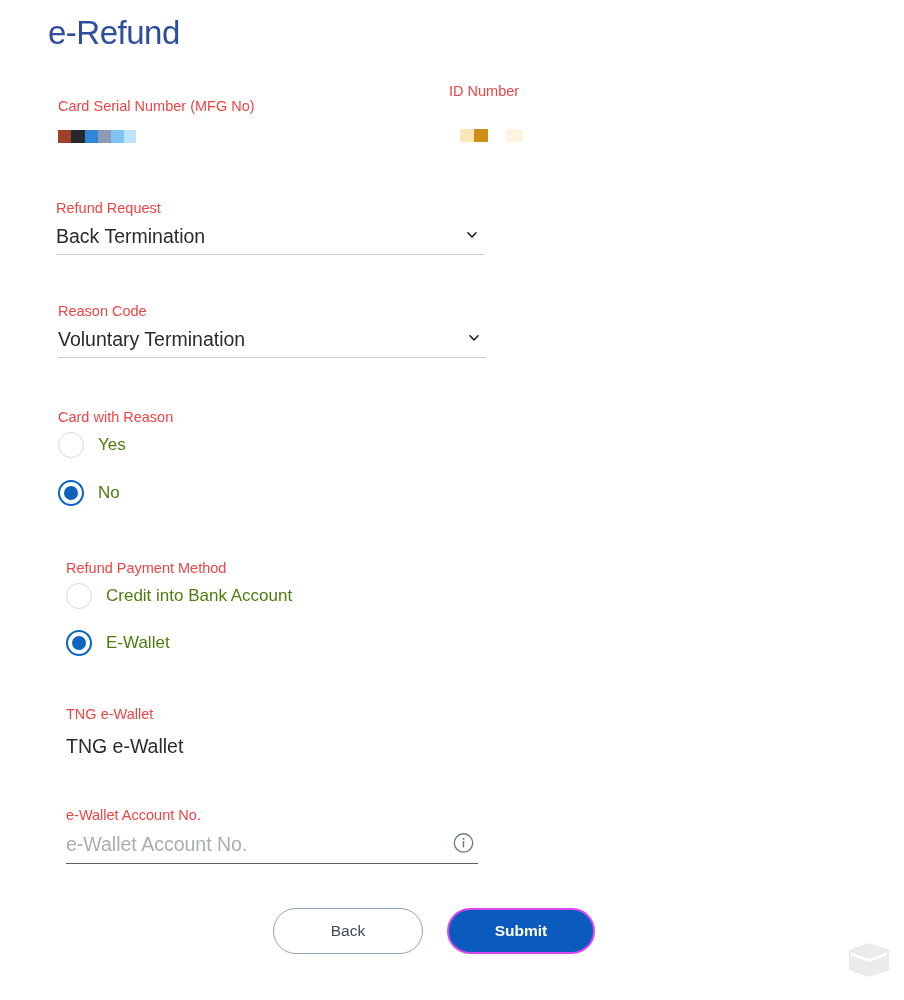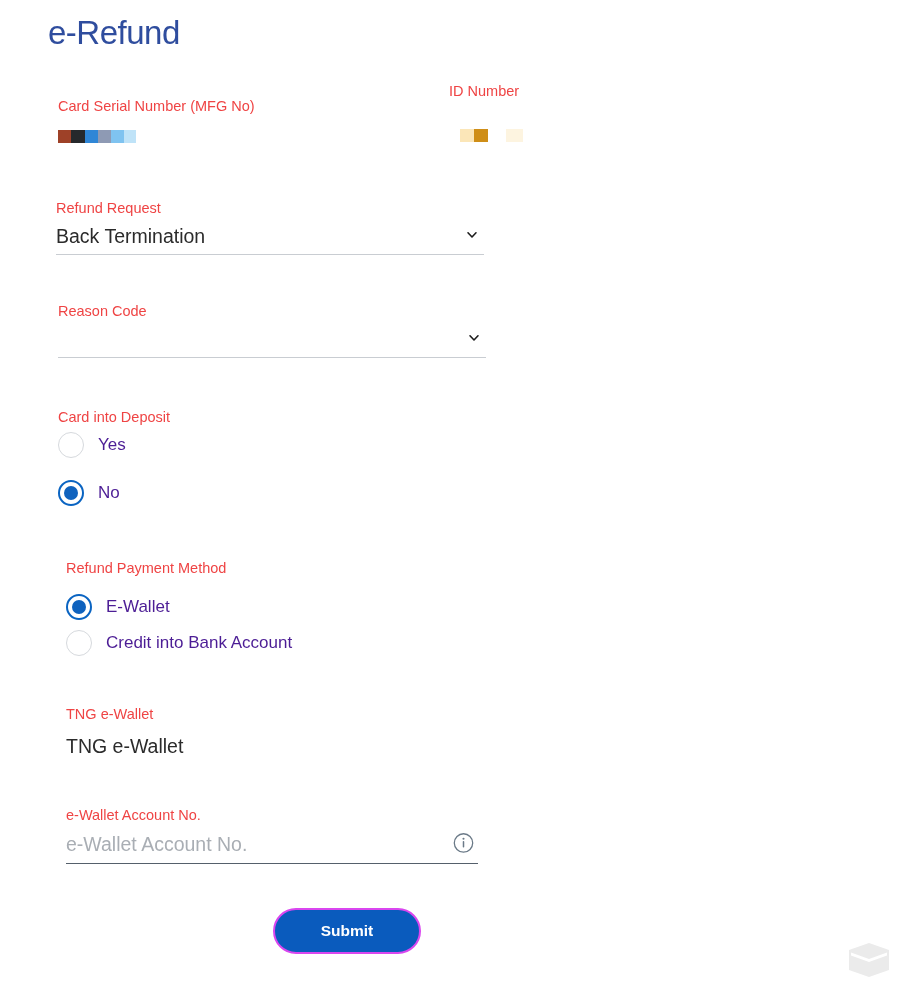--- a/index.html
+++ b/index.html
@@ -89,21 +89,21 @@
     content: "";
     position: absolute;
     left: 50%; top: 50%;
     width: 14px; height: 14px;
     margin-left: -7px; margin-top: -7px;
     border-radius: 50%;
     background: #0f62be;
   }
   .radio-label {
     font-size: 17px;
-    color: #4c1d95;
+    color: #4d7c0f;
     line-height: 20px;
   }
 
   
   .static-field { position: absolute; }
   .static-value {
     font-size: 19.5px;
     color: #2b2b2b;
     line-height: 26px;
     margin-top: 10px;
@@ -215,49 +215,50 @@
         <svg viewBox="0 0 12 12" width="12" height="12">
             <path d="M2 4 L6 8.2 L10 4" fill="none" stroke="#1d1d1d" stroke-width="1.6" stroke-linecap="round" stroke-linejoin="round"></path>
           </svg>
       </span>
     </div>
   </div>
 
   <div class="select-field" style="left:58px;top:302px;">
     <div class="field-label">Reason Code</div>
     <div class="select-box">
+      <span class="select-value">Voluntary Termination</span>
       <span class="chev">
         <svg viewBox="0 0 12 12" width="12" height="12">
             <path d="M2 4 L6 8.2 L10 4" fill="none" stroke="#1d1d1d" stroke-width="1.6" stroke-linecap="round" stroke-linejoin="round"></path>
           </svg>
       </span>
     </div>
   </div>
 
   <div class="radio-group" style="left:58px;top:408px;">
-    <div class="field-label">Card into Deposit</div>
+    <div class="field-label">Card with Reason</div>
     <div class="radio-row" style="margin-top:2px;">
       <span class="radio"></span>
       <span class="radio-label" style="margin-left:14px;">Yes</span>
     </div>
     <div class="radio-row" style="margin-top:14px;">
       <span class="radio checked"></span>
       <span class="radio-label" style="margin-left:14px;">No</span>
     </div>
   </div>
 
   <div class="radio-group" style="left:66px;top:559px;">
     <div class="field-label">Refund Payment Method</div>
+    <div class="radio-row" style="margin-top:2px;">
+      <span class="radio"></span>
+      <span class="radio-label" style="margin-left:14px;">Credit into Bank Account</span>
+    </div>
     <div class="radio-row" style="margin-top:13px;">
       <span class="radio checked"></span>
       <span class="radio-label" style="margin-left:14px;">E-Wallet</span>
-    </div>
-    <div class="radio-row" style="margin-top:2px;">
-      <span class="radio"></span>
-      <span class="radio-label" style="margin-left:14px;">Credit into Bank Account</span>
     </div>
   </div>
 
   <div class="static-field" style="left:66px;top:705px;">
     <div class="field-label">TNG e-Wallet</div>
     <div class="static-value">TNG e-Wallet</div>
   </div>
 
   <div class="input-field" style="left:66px;top:806px;">
     <div class="field-label">e-Wallet Account No.</div>
@@ -267,20 +268,21 @@
         <svg viewBox="0 0 21 21" width="21" height="21">
           <circle cx="10.5" cy="10.5" r="9.2" fill="none" stroke="#6b7a88" stroke-width="1.3"></circle>
           <circle cx="10.5" cy="6.3" r="1.05" fill="#6b7a88"></circle>
           <rect x="9.75" y="8.6" width="1.5" height="6.4" rx="0.7" fill="#6b7a88"></rect>
         </svg>
       </span>
     </div>
   </div>
 
   <div class="btn-row">
+    <button class="btn btn-back">Back</button>
     <button class="btn btn-submit">Submit</button>
   </div>
 
   <div class="watermark">
     <svg viewBox="0 0 52 56" width="52" height="56">
       <g fill="#ebebeb">
         <polygon points="26,27 26,11 6,18 6,34"></polygon>
         <polygon points="26,27 26,11 46,18 46,34"></polygon>
         <polygon points="26,29 26,45 6,38 6,22"></polygon>
         <polygon points="26,29 26,45 46,38 46,22"></polygon>

